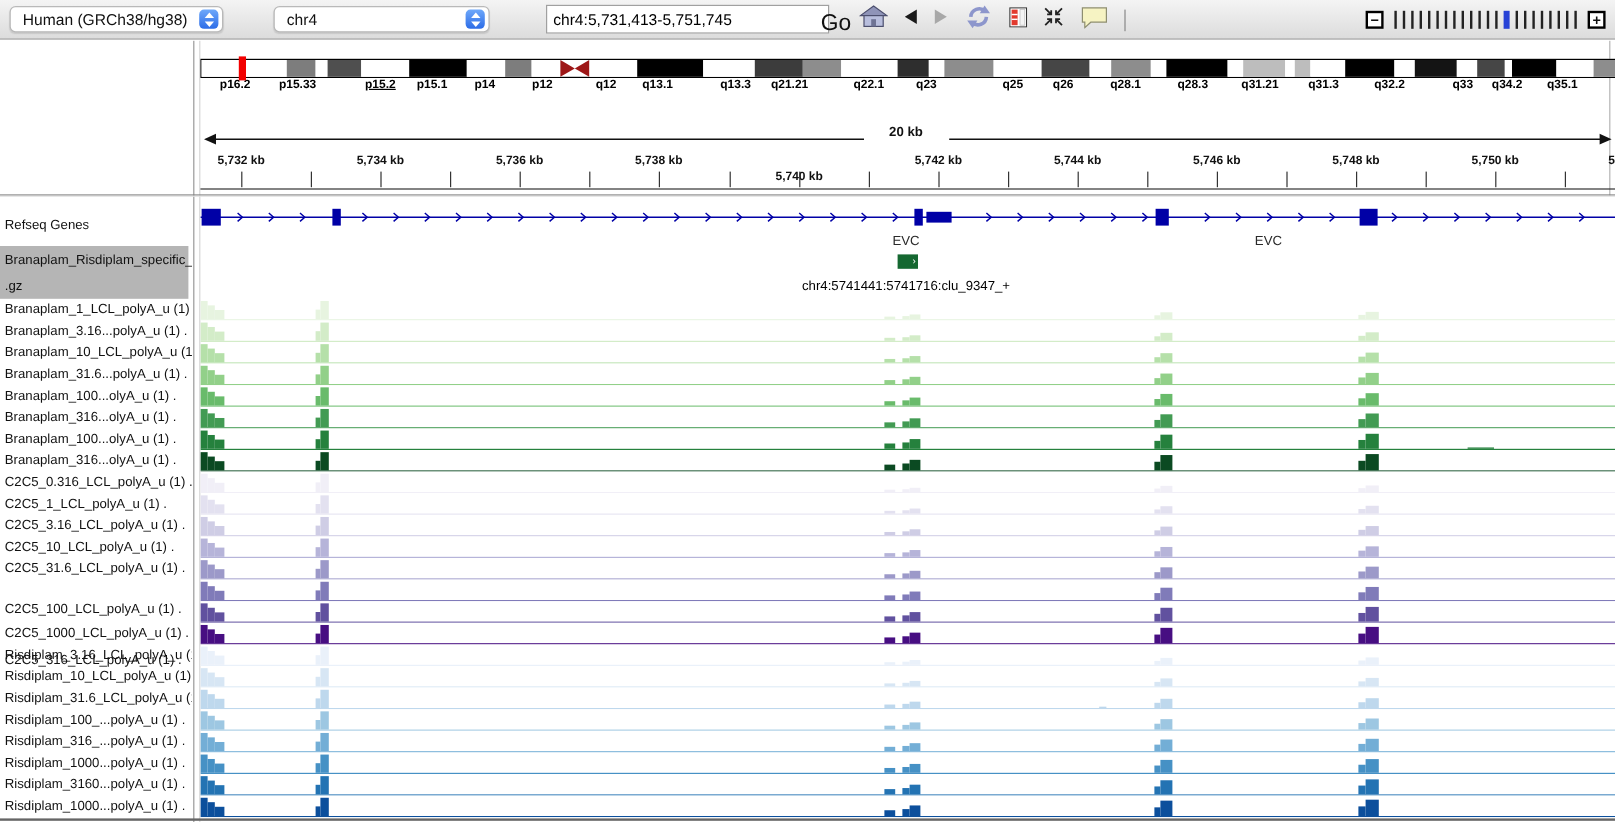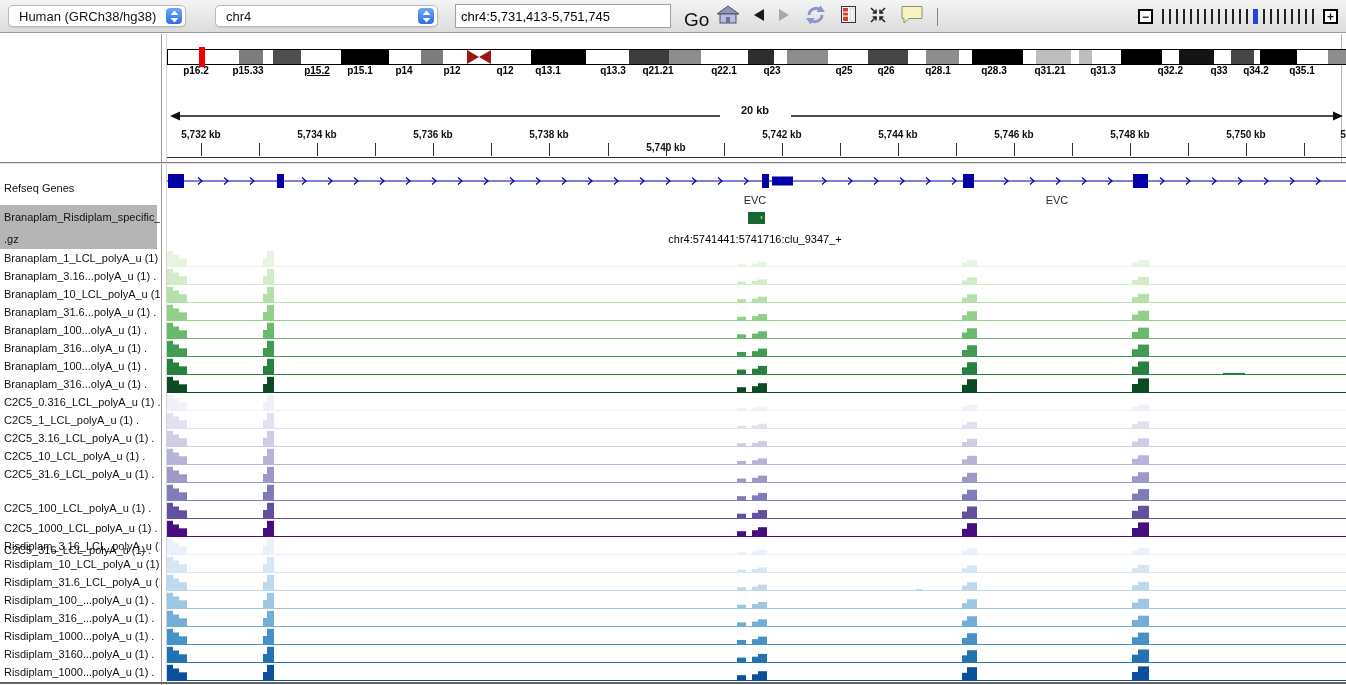--- a/index.html
+++ b/index.html
@@ -6,21 +6,21 @@
   #app{position:relative;width:1346px;height:685px;background:#fff;overflow:hidden;
        font-family:"Liberation Sans",sans-serif;color:#111;}
   
   .toolbar{position:absolute;left:0;top:0;width:1346px;height:33px;
            background:linear-gradient(#f4f4f4,#dcdcdc);border-bottom:1px solid #9b9b9b;box-sizing:border-box;}
   .popup{position:absolute;top:5px;height:22px;background:#fff;border:1px solid #b9b9b9;border-radius:5px;
          display:flex;align-items:center;justify-content:space-between;padding:0 3px 0 10px;font-size:13px;
          box-shadow:0 1px 1px rgba(0,0,0,.10);box-sizing:border-box;}
   .stepper{width:16px;height:16px;border-radius:4px;background:linear-gradient(#6ea8fa,#2c6ce7);
            display:flex;align-items:center;justify-content:center;margin-left:8px;flex:0 0 auto;}
-  .locus{position:absolute;left:455px;top:4px;width:216px;height:24px;border:1px solid #a0a0a0;
+  .locus{position:absolute;left:455px;top:4px;width:236px;height:24px;border:1px solid #a0a0a0;
          font-size:13px;padding:0 5px;font-family:"Liberation Sans",sans-serif;box-sizing:border-box;background:#fff;}
   .go{position:absolute;left:684px;top:9px;font-size:19px;}
   .tbicons{position:absolute;left:716px;top:0;height:33px;display:flex;align-items:center;gap:13px;}
   .tb-sep{width:1px;height:18px;background:#888;display:inline-block;}
   .zoomw{position:absolute;left:1138px;top:0;height:33px;display:flex;align-items:center;gap:5px;}
   .zbox{width:15px;height:15px;border:2px solid #000;background:#fff;box-sizing:border-box;
         display:flex;align-items:center;justify-content:center;font-size:12px;font-weight:bold;line-height:1;}
   .zticks{display:flex;align-items:center;gap:5px;margin:0 4px;}
   .ztick{width:2px;height:15px;background:#222;}
   .ztick.active{width:5px;background:#2742d6;}
@@ -65,21 +65,21 @@
   <div class="toolbar">
     <div class="popup" style="left:8px;width:178px;">
       <span>Human (GRCh38/hg38)</span>
       <span class="stepper">
         <svg width="9" height="13" viewBox="0 0 9 13">
             <polygon points="4.5,0.5 8.4,5 0.6,5" fill="#fff"></polygon>
             <polygon points="4.5,12.5 8.4,8 0.6,8" fill="#fff"></polygon>
           </svg>
       </span>
     </div>
-    <div class="popup" style="left:215px;width:223px;text-align:center;">
+    <div class="popup" style="left:228px;width:180px;text-align:center;">
       <span>chr4</span>
       <span class="stepper">
         <svg width="9" height="13" viewBox="0 0 9 13">
             <polygon points="4.5,0.5 8.4,5 0.6,5" fill="#fff"></polygon>
             <polygon points="4.5,12.5 8.4,8 0.6,8" fill="#fff"></polygon>
           </svg>
       </span>
     </div>
     <input class="locus" value="chr4:5,731,413-5,751,745" style="">
     <span class="go">Go</span>
@@ -227,21 +227,21 @@
       <div class="ideo-label" style="left: 588px;">q13.3</div>
       <div class="ideo-label" style="left: 633px;">q21.21</div>
       <div class="ideo-label" style="left: 699px;">q22.1</div>
       <div class="ideo-label" style="left: 747px;">q23</div>
       <div class="ideo-label" style="left: 819px;">q25</div>
       <div class="ideo-label" style="left: 861px;">q26</div>
       <div class="ideo-label" style="left: 913px;">q28.1</div>
       <div class="ideo-label" style="left: 969px;">q28.3</div>
       <div class="ideo-label" style="left: 1025px;">q31.21</div>
       <div class="ideo-label" style="left: 1078px;">q31.3</div>
-      <div class="ideo-label" style="left: 1133px; text-align: right;">q32.2</div>
+      <div class="ideo-label" style="left: 1133px;">q32.2</div>
       <div class="ideo-label" style="left: 1194px;">q33</div>
       <div class="ideo-label" style="left: 1231px;">q34.2</div>
       <div class="ideo-label" style="left: 1277px;">q35.1</div>
     </div>
 
   <svg style="position:absolute;left:167px;top:108px;" width="1179" height="16">
     <line x1="12" y1="8" x2="553" y2="8" stroke="#111" stroke-width="1.3"></line>
     <line x1="624" y1="8" x2="1167" y2="8" stroke="#111" stroke-width="1.3"></line>
     <polygon points="3,8 13,3.5 13,12.5" fill="#111"></polygon>
     <polygon points="1176,8 1166,3.5 1166,12.5" fill="#111"></polygon>

